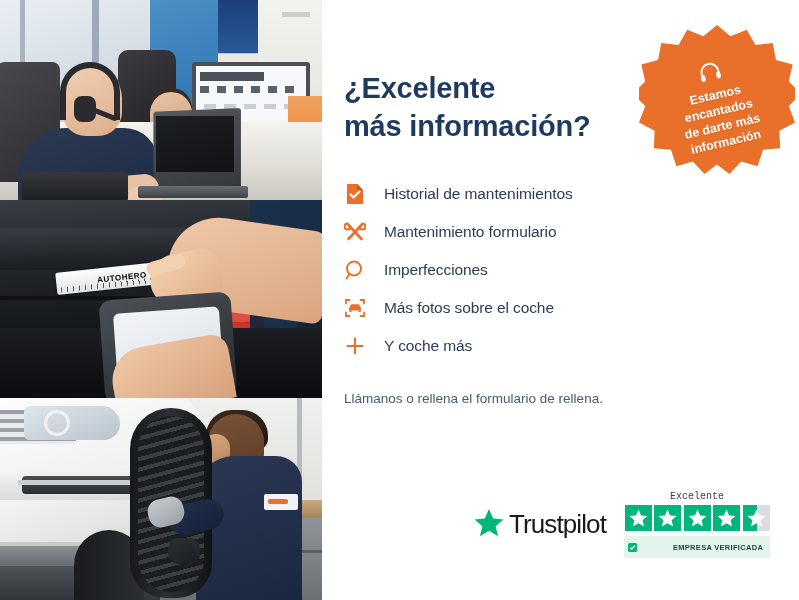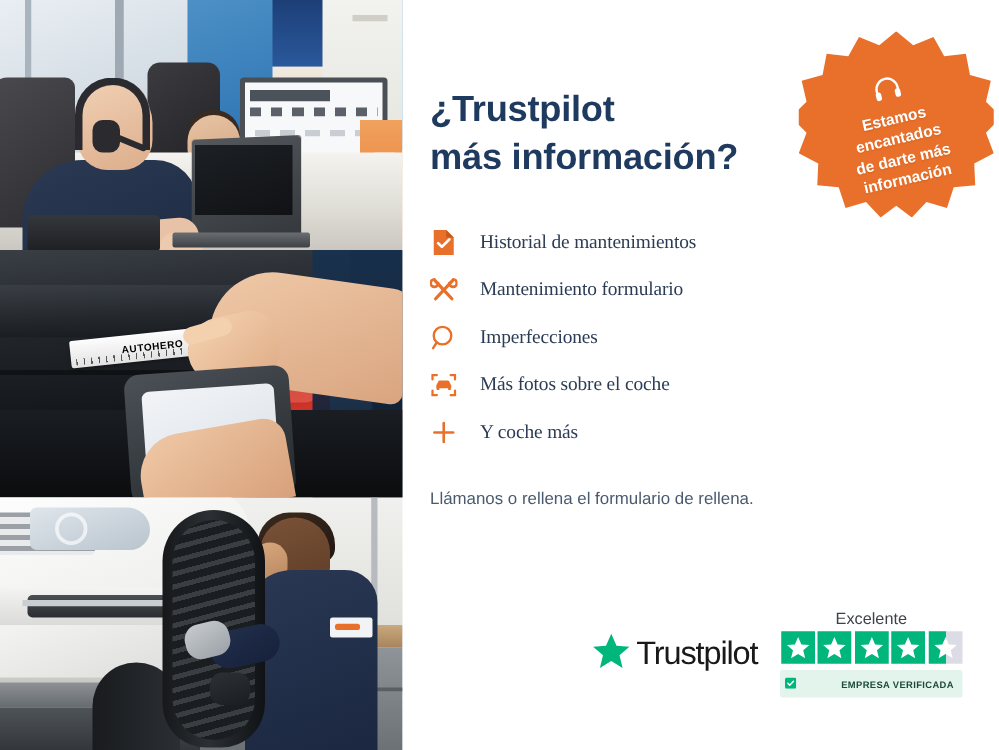--- a/index.html
+++ b/index.html
@@ -218,21 +218,20 @@
     letter-spacing: -0.2px;
     max-width: 300px;
   }
   .headline .l2 { display: block; }
 
   .features { margin-top: 30px; list-style: none; }
   .feat {
     display: flex; align-items: center;
     gap: 18px;
     height: 38px;
-    font-family: Liberation Serif, serif;
   }
   .feat-ico {
     width: 22px; height: 22px;
     display: flex; align-items: center; justify-content: center;
     flex: none;
   }
   .feat-lbl {
     color: #2b3c54;
     font-size: 15.5px;
     letter-spacing: -0.1px;
@@ -289,21 +288,21 @@
     display: flex; align-items: center; gap: 18px;
   }
   .tp-logo { display: flex; align-items: center; gap: 5px; }
   .tp-name {
     color: #191919;
     font-size: 26px;
     font-weight: normal;
     letter-spacing: -0.9px;
   }
   .tp-right { display: flex; flex-direction: column; align-items: center; gap: 3px; }
-  .tp-excel { color: #3f4247; font-size: 13px; }
+  .tp-excel { color: #3f4247; font-size: 10px; font-family: Liberation Mono, monospace; }
   .tp-stars { display: flex; gap: 2.5px; }
   .tp-star {
     width: 27px; height: 26px;
     background: #00b67a;
     display: flex; align-items: center; justify-content: center;
   }
   .tp-star.half { background: linear-gradient(90deg, #00b67a 0 50%, #dcdce6 50% 100%); }
   .tp-verified {
     margin-top: 2px;
     background: #e3f4ec;
@@ -419,21 +418,21 @@
       <div class="p3-mech-arm"></div>
         <div class="p3-glove"></div>
         <div class="p3-glove2"></div>
     </div>
 
   </div>
 
   <div class="content">
 
     <h1 class="headline">
-      <span>¿Trustpilot</span>
+      <span>¿Excelente</span>
       <span class="l2">más información?</span>
     </h1>
 
     <ul class="features">
 
       <li class="feat">
         <span class="feat-ico">
           <svg width="20" height="22" viewBox="0 0 20 22">
             <path d="M2 1h10l6 6v14H2z" fill="#e8702a"></path>
             <path d="M12 1l6 6h-6z" fill="#c55a1c"></path>

